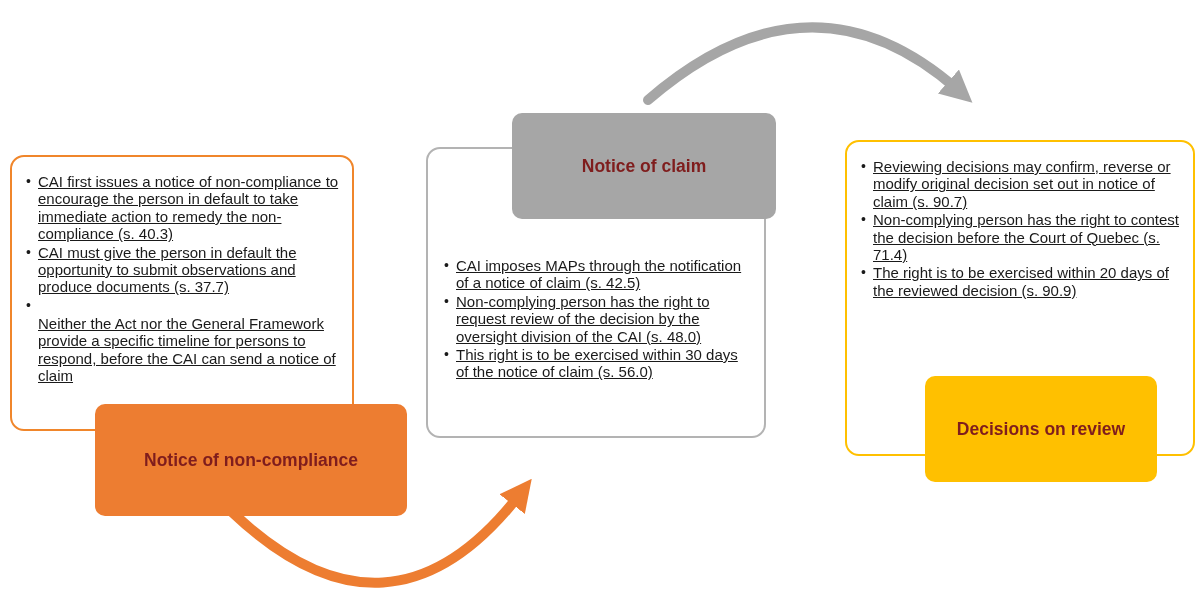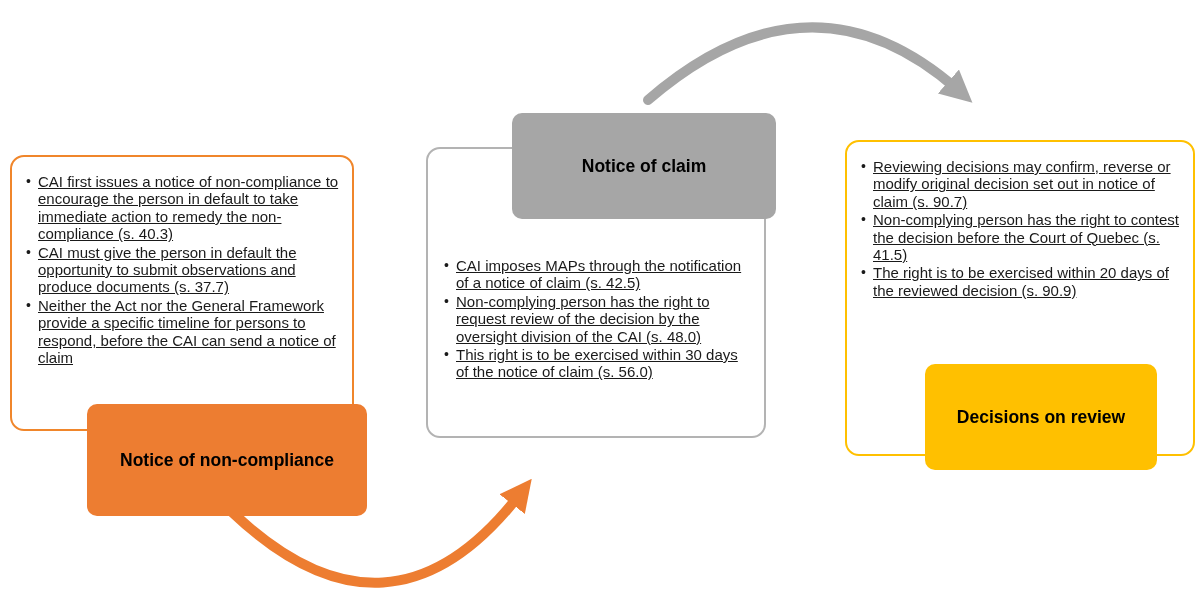--- a/index.html
+++ b/index.html
@@ -61,45 +61,46 @@
     width: 12px;
     text-align: left;
     font-size: 14px;
   }
   .txt {
     flex: 1;
     text-decoration: underline;
   }
   .txt.underline {
     text-decoration: underline;
+    margin-top: 18px;
   }
   .flow-label {
     position: absolute;
     z-index: 2;
     display: flex;
     align-items: center;
     justify-content: center;
     text-align: right;
-    color: #000000;
+    color: #7f1d1d;
     font-weight: bold;
     font-size: 17.5px;
     border-radius: 10px;
     padding: 0 22px;
     box-sizing: border-box;
   }
   .label-1 {
-    left: 87px; top: 404px; width: 280px; height: 112px;
+    left: 95px; top: 404px; width: 312px; height: 112px;
     background: #ED7D31;
   }
   .label-2 {
     left: 512px; top: 113px; width: 264px; height: 106px;
     background: #A6A6A6;
   }
   .label-3 {
-    left: 925px; top: 364px; width: 232px; height: 106px;
+    left: 925px; top: 376px; width: 232px; height: 106px;
     background: #FFC000;
   }
 </style>
 </head>
 <body>
 
 <div class="canvas">
 
   <svg class="arrows" width="1200" height="595" viewBox="0 0 1200 595">
     <defs>
@@ -151,21 +152,21 @@
   <div class="flow-label label-2">Notice of claim</div>
 
   <section class="panel panel-3">
     <ul class="bullets">
       <li>
         <span class="dot">•</span>
         <span class="txt">Reviewing decisions may confirm, reverse or modify original decision set out in notice of claim (s. 90.7)</span>
       </li>
       <li>
         <span class="dot">•</span>
-        <span class="txt">Non-complying person has the right to contest the decision before the Court of Quebec (s. 41.5)</span>
+        <span class="txt">Non-complying person has the right to contest the decision before the Court of Quebec (s. 71.4)</span>
       </li>
       <li>
         <span class="dot">•</span>
         <span class="txt">The right is to be exercised within 20 days of the reviewed decision (s. 90.9)</span>
       </li>
     </ul>
   </section>
   <div class="flow-label label-3">Decisions on review</div>
 
 </div>

